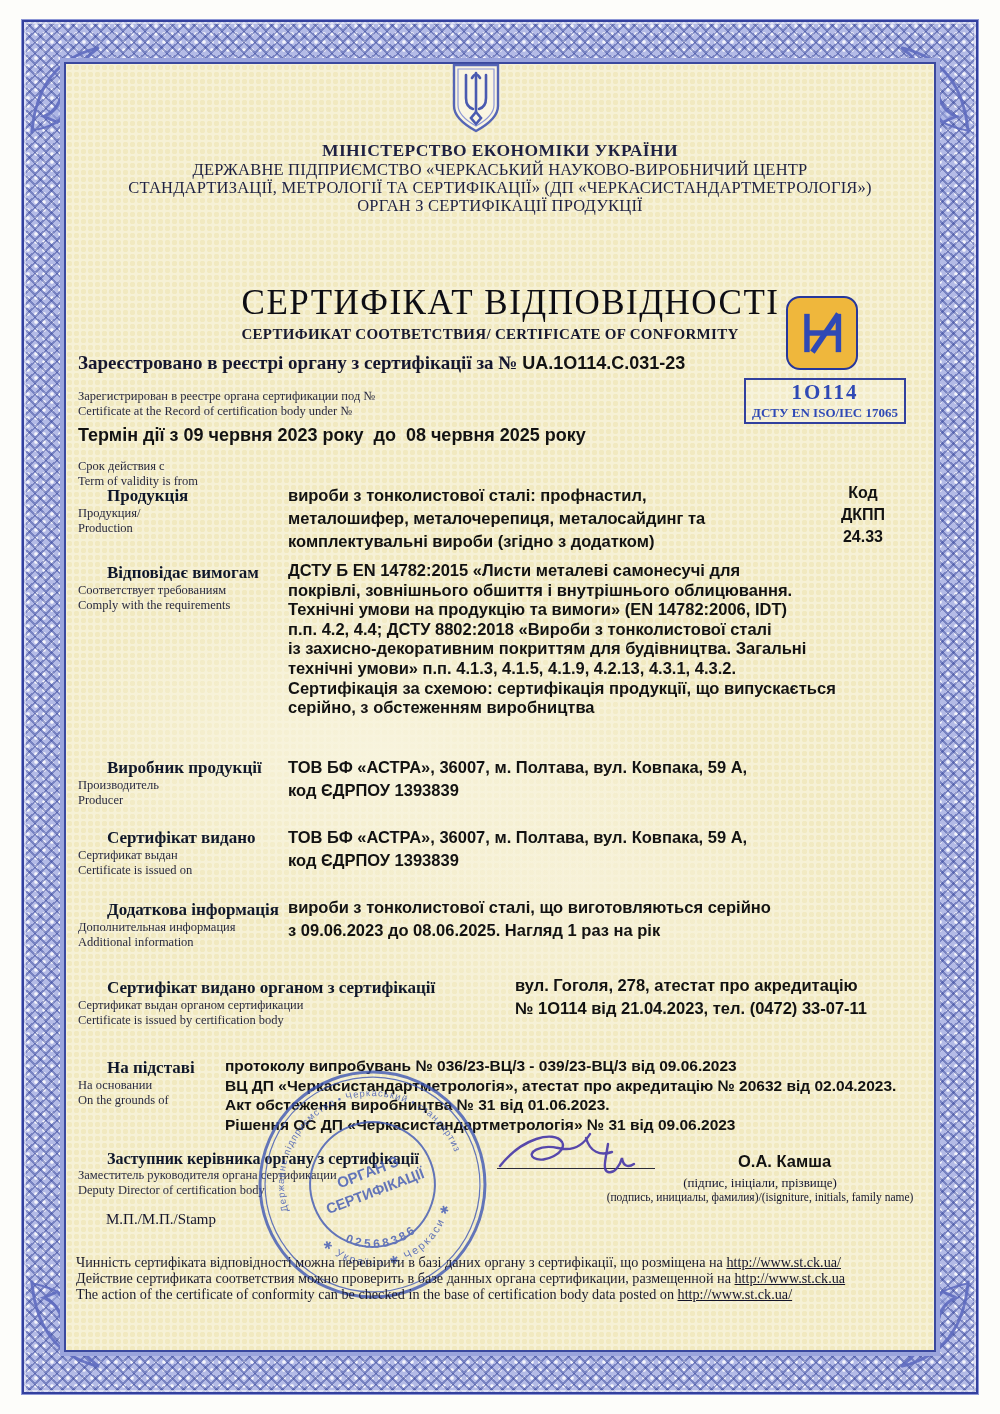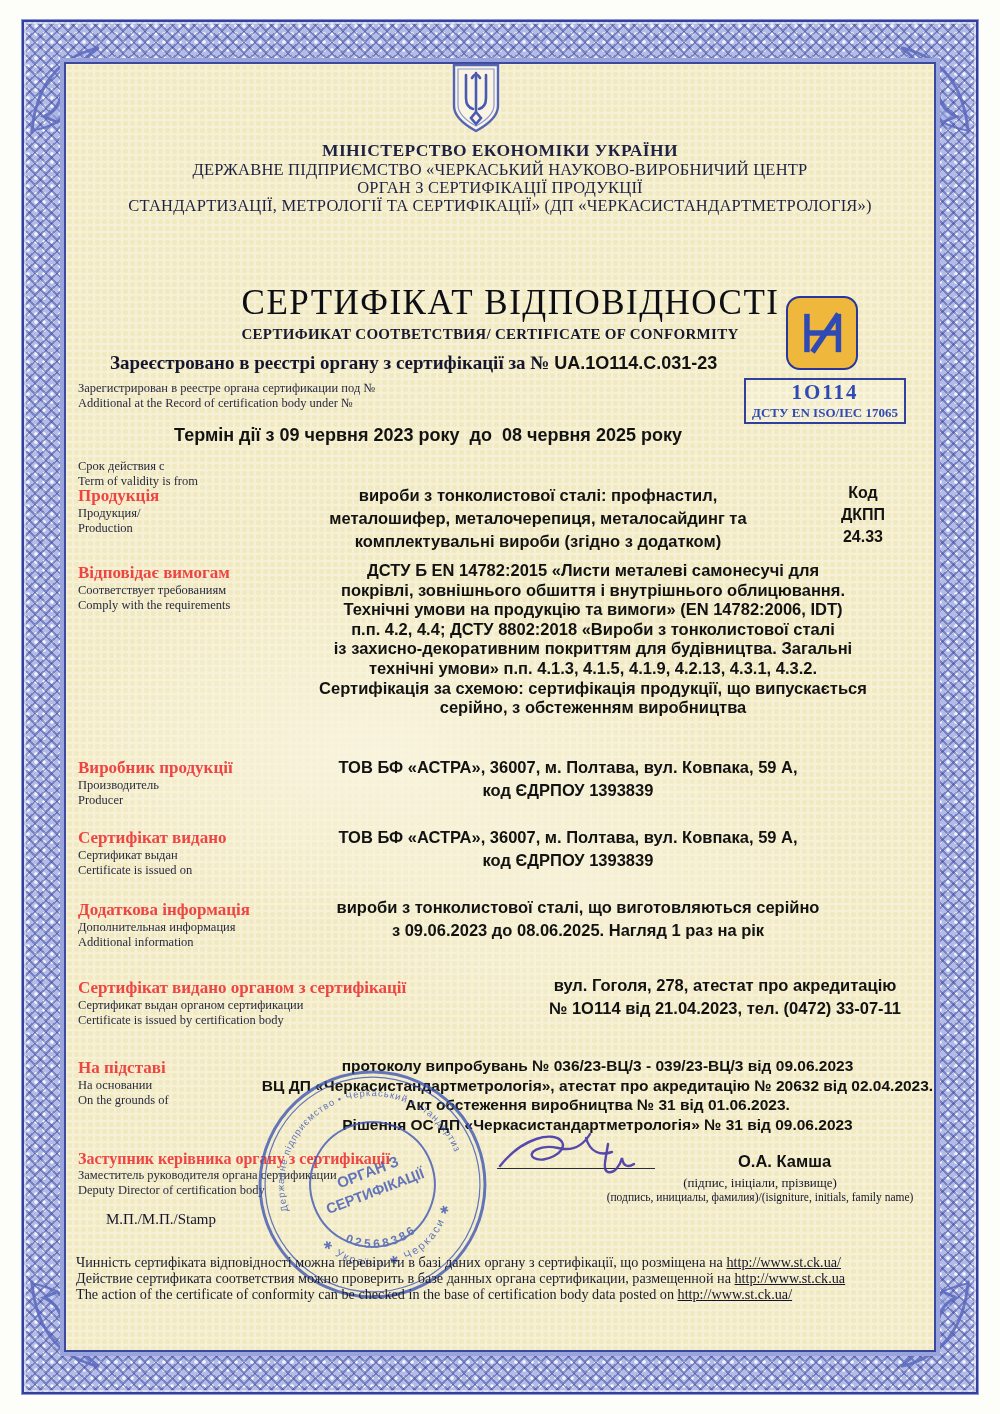--- a/index.html
+++ b/index.html
@@ -41,29 +41,29 @@
   .watermark {
     position:absolute; left:70px; top:540px; width:820px; height:560px;
     background:
       radial-gradient(ellipse 58% 45% at 38% 38%, rgba(248,244,222,.95), rgba(248,244,222,0) 70%),
       radial-gradient(ellipse 45% 40% at 62% 62%, rgba(247,242,218,.85), rgba(247,242,218,0) 72%);
     pointer-events:none;
   }
   
   .content { position:absolute; inset:0; }
   .abs { position:absolute; }
-  .serifB { font-family:"Liberation Serif", serif; font-weight:bold;margin-left:32px; }
-  .val   { font-family:"Liberation Sans", sans-serif; font-weight:bold; color:#121212;text-align:center; }
+  .serifB { font-family:"Liberation Serif", serif; font-weight:bold; }
+  .val   { font-family:"Liberation Sans", sans-serif; font-weight:bold; color:#121212; }
   .center{ text-align:center; }
   .hdr   { width:100%; text-align:center; color:#1e2142; }
   .hdr .h1 { font-size:17.5px; font-weight:bold; letter-spacing:.4px; }
   .hdr .h2 { font-size:16.5px; font-weight:normal; letter-spacing:.2px; line-height:18px; }
   .title-main { font-size:35px; font-weight:normal; letter-spacing:1.5px; color:#0d0d14;padding-left:41px; }
   .title-sub  { font-size:15px; font-weight:bold; letter-spacing:.3px; color:#17182f; margin-top:3px; }
-  .lbl-uk  { font-size:17px; font-weight:bold; color:#ef4444; }
+  .lbl-uk  { font-size:17px; font-weight:bold; color:#0f172a;margin-left:29px; }
   .lbl-sub { font-size:12.5px; color:#2a2b40; line-height:14.5px; }
   .mark-box {
     border-radius:14px; border:2.5px solid #27379b;
     background:#efb73c; display:flex; align-items:center; justify-content:center;
   }
   .accr-box {
     border:2px solid #31409e; color:#2f49b5; text-align:center;
     background:rgba(255,255,255,.15);
   }
   .accr-num { font-size:21px; font-weight:bold; letter-spacing:2px; font-family:"Liberation Serif",serif; }
@@ -125,22 +125,22 @@
         <path d="M22,16 Q26,9 30,16"></path>
         <path d="M16,13 V36 Q16 45 23,47"></path>
         <path d="M36,13 V36 Q36 45 29,47"></path>
         <path d="M26,50 L31,56 L26,62 L21,56 Z"></path>
       </g>
     </svg>
 
     <div class="abs hdr" style="top:140px">
       <div class="h1">МІНІСТЕРСТВО ЕКОНОМІКИ УКРАЇНИ</div>
       <div class="h2">ДЕРЖАВНЕ ПІДПРИЄМСТВО «ЧЕРКАСЬКИЙ НАУКОВО-ВИРОБНИЧИЙ ЦЕНТР</div>
+      <div class="h2">СТАНДАРТИЗАЦІЇ, МЕТРОЛОГІЇ ТА СЕРТИФІКАЦІЇ» (ДП «ЧЕРКАСИСТАНДАРТМЕТРОЛОГІЯ»)</div>
       <div class="h2">ОРГАН З СЕРТИФІКАЦІЇ ПРОДУКЦІЇ</div>
-      <div class="h2">СТАНДАРТИЗАЦІЇ, МЕТРОЛОГІЇ ТА СЕРТИФІКАЦІЇ» (ДП «ЧЕРКАСИСТАНДАРТМЕТРОЛОГІЯ»)</div>
     </div>
 
     <div class="abs center" style="left:60px;top:283px;width:860px">
       <div class="title-main">СЕРТИФІКАТ ВІДПОВІДНОСТІ</div>
       <div class="title-sub">СЕРТИФИКАТ СООТВЕТСТВИЯ/ CERTIFICATE OF CONFORMITY</div>
     </div>
 
     <div class="abs mark-box" style="left:786px;top:296px;width:68px;height:70px">
       <svg width="52" height="56" viewBox="0 0 76 72">
         <g stroke="#2f49b5" stroke-width="8" fill="none">
@@ -154,22 +154,22 @@
     <div class="abs accr-box" style="left:744px;top:378px;width:158px;height:42px">
       <div class="accr-num">1О114</div>
       <div class="accr-std">ДСТУ EN ISO/ІЕС 17065</div>
     </div>
 
     <div class="abs" style="left:78px;top:352px;width:660px">
       <div style="font-size:19px">
         <span class="serifB">Зареєстровано в реєстрі органу з сертифікації за №</span>
         <span class="val" style="font-size:18px">UA.1О114.С.031-23</span>
       </div>
-      <div class="lbl-sub" style="margin-top:7px">Зарегистрирован в реестре органа сертификации под №</div>
-      <div class="lbl-sub">Additional at the Record of certification body under №</div>
+      <div class="lbl-sub" style="margin-top:15px">Зарегистрирован в реестре органа сертификации под №</div>
+      <div class="lbl-sub">Certificate at the Record of certification body under №</div>
     </div>
 
     <div class="abs" style="left:78px;top:425px;width:700px">
       <div class="val" style="font-size:18px;white-space:pre">Термін дії з 09 червня 2023 року  до  08 червня 2025 року</div>
       <div class="lbl-sub" style="margin-top:13px">Срок действия с</div>
       <div class="lbl-sub">Term of validity is from</div>
     </div>
 
     <div class="abs" style="left:0;top:486px;width:1000px">
       <div class="abs" style="left:78px;top:0;width:200px">

